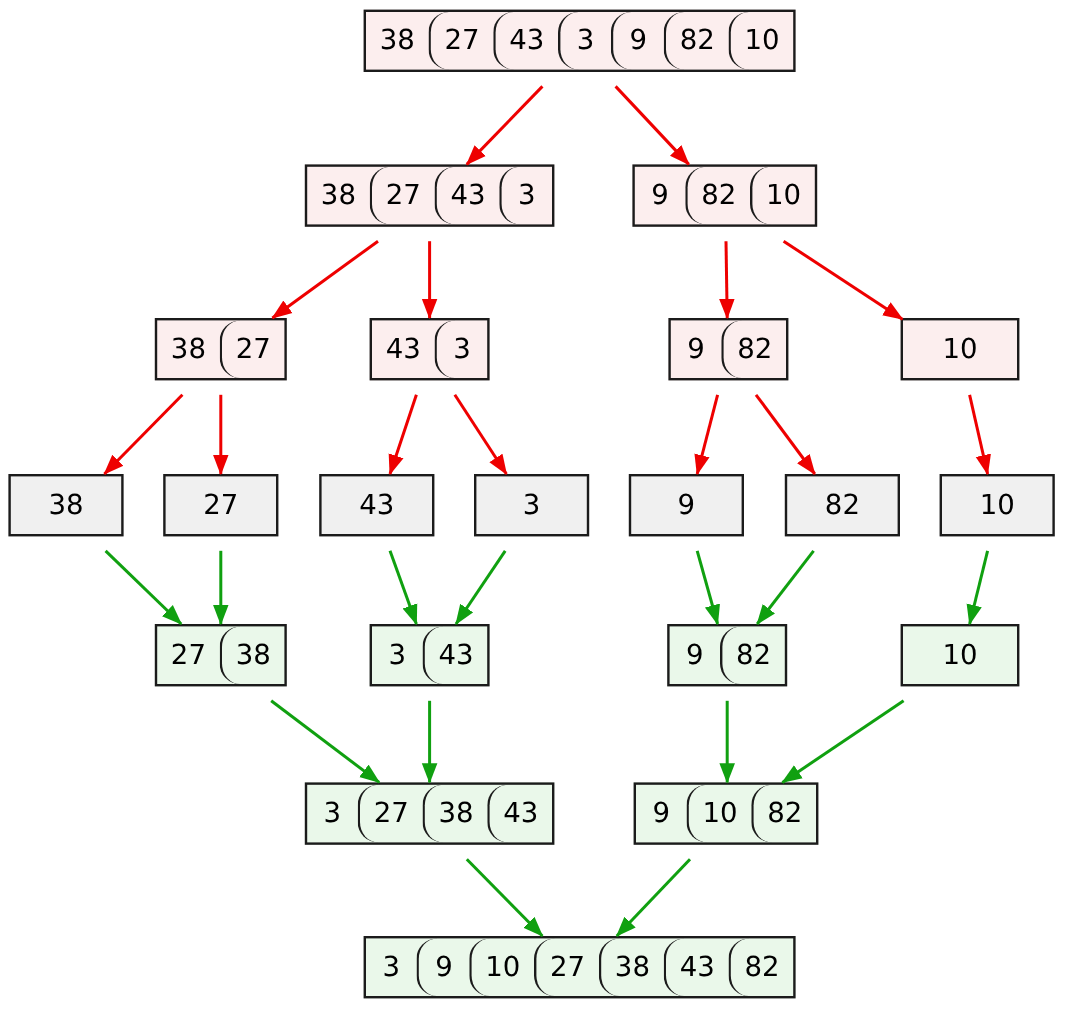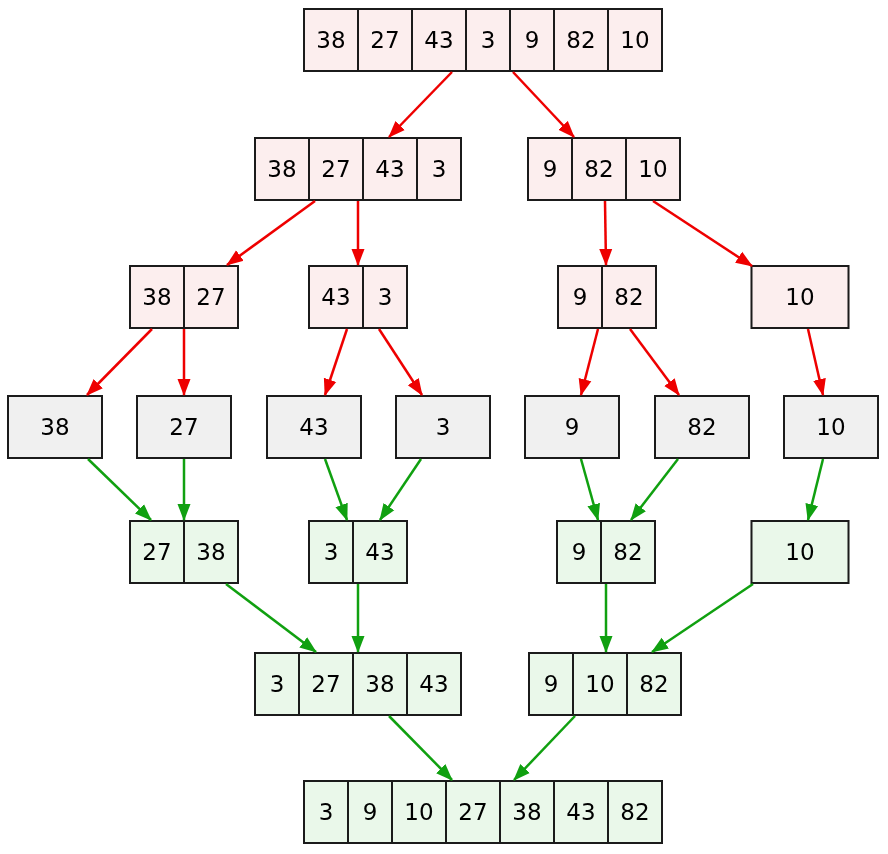--- a/index.html
+++ b/index.html
@@ -13,25 +13,26 @@
   .edges{position:absolute;left:0;top:0;pointer-events:none;}
   .node{
     position:absolute;
     transform:translateX(-50%);
     display:flex;
     border:2px solid var(--border,#1b1b1b);
     box-sizing:content-box;
     background:#fff;
   }
   .cell{
-    height:60px;
+    height:48px;
     display:flex;align-items:center;justify-content:center;
     font-size:23px;line-height:1;
     color:var(--text,#000);
     white-space:nowrap;
+    border-radius:17px;
   }
   .cell + .cell{border-left:2px solid var(--border,#1b1b1b);}
   .c1{width:42px;}   
   .c2{width:52px;}   
   .cs{width:92px;}   
   .cw{width:95px;}   
   .split{background:var(--split-fill,#fceeee);}
   .single{background:var(--single-fill,#f0f0f0);}
   .merged{background:var(--merged-fill,#eaf8ea);}
   .edge{fill:none;stroke-width:2.5px;}

